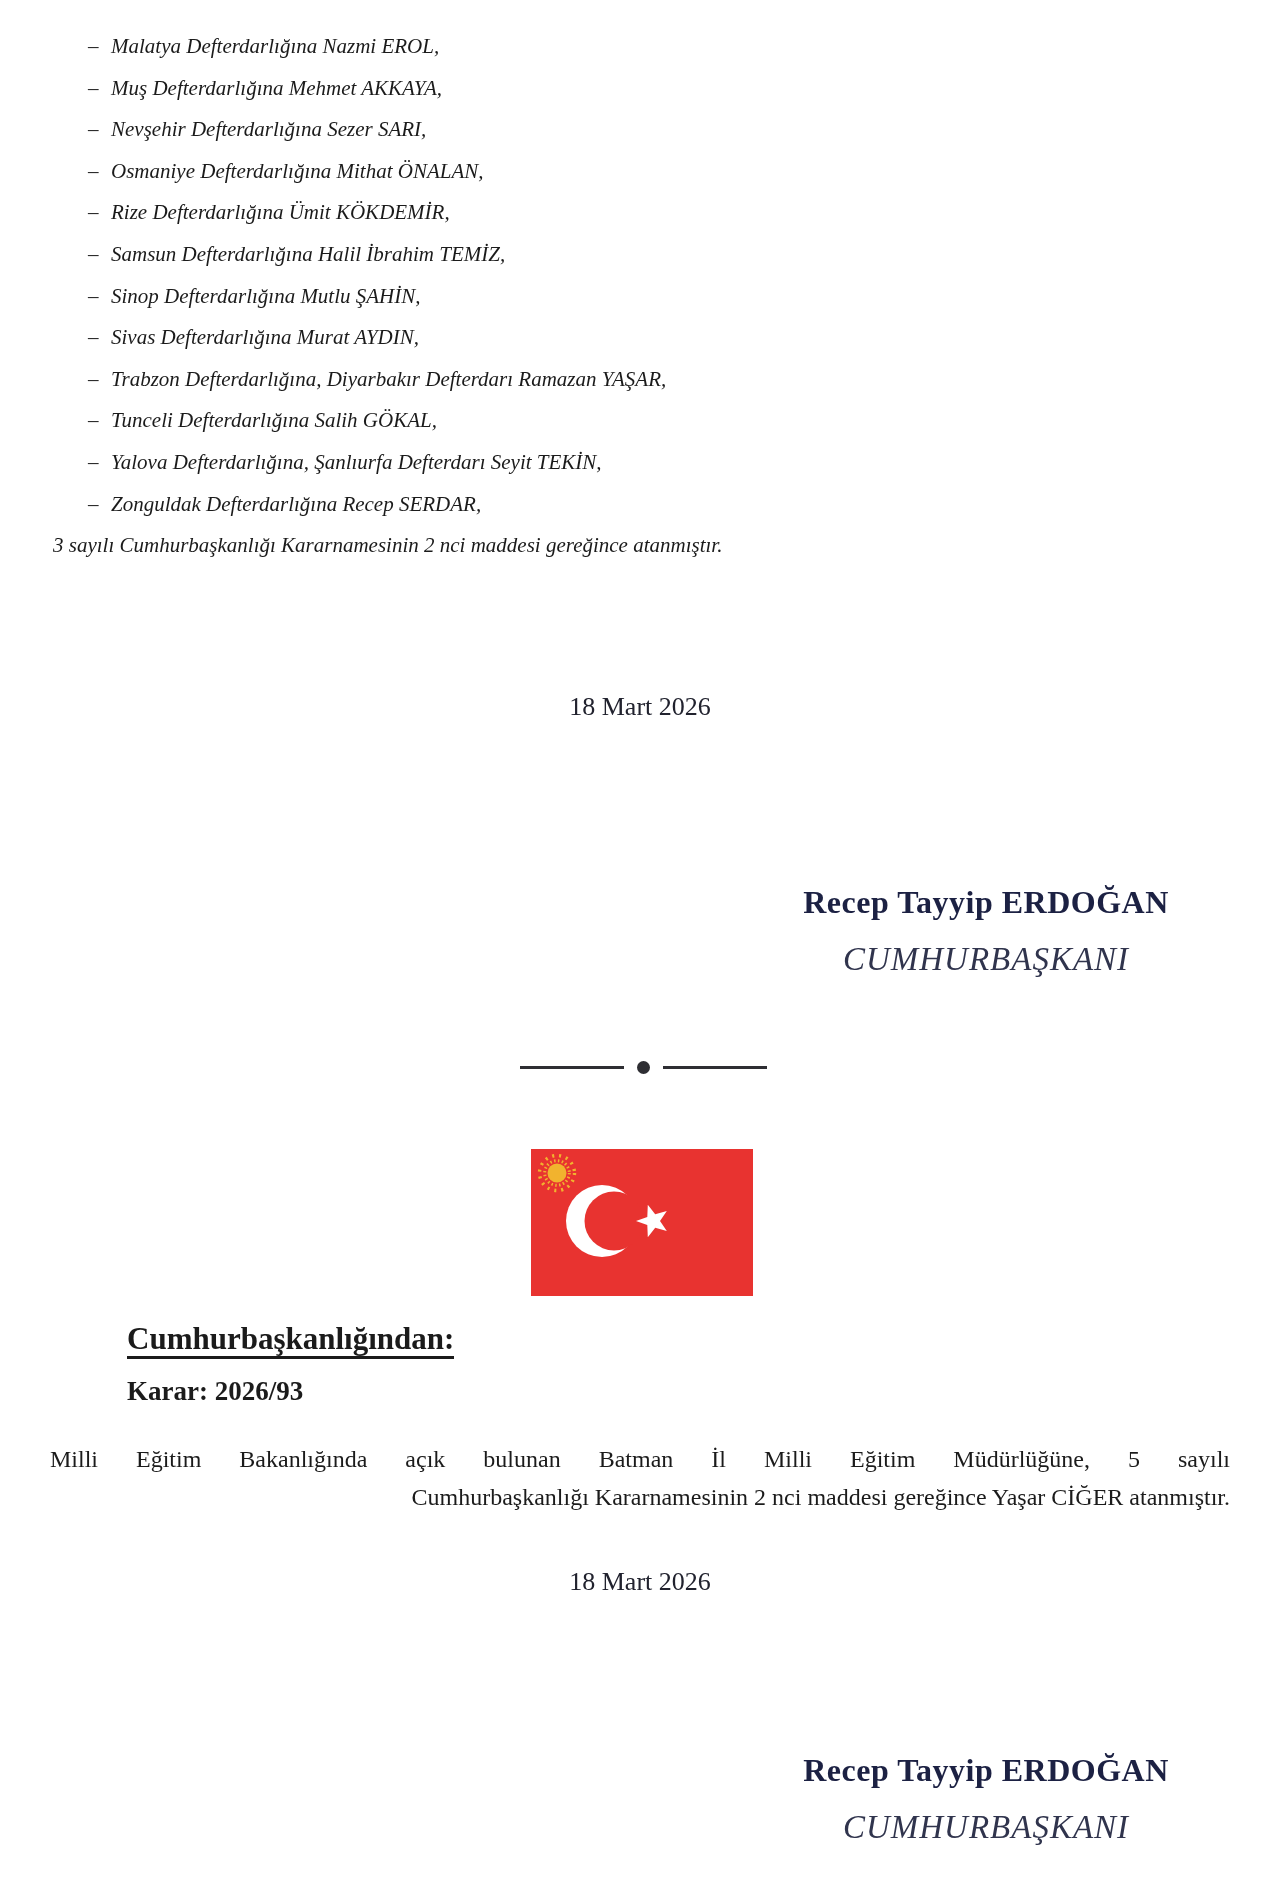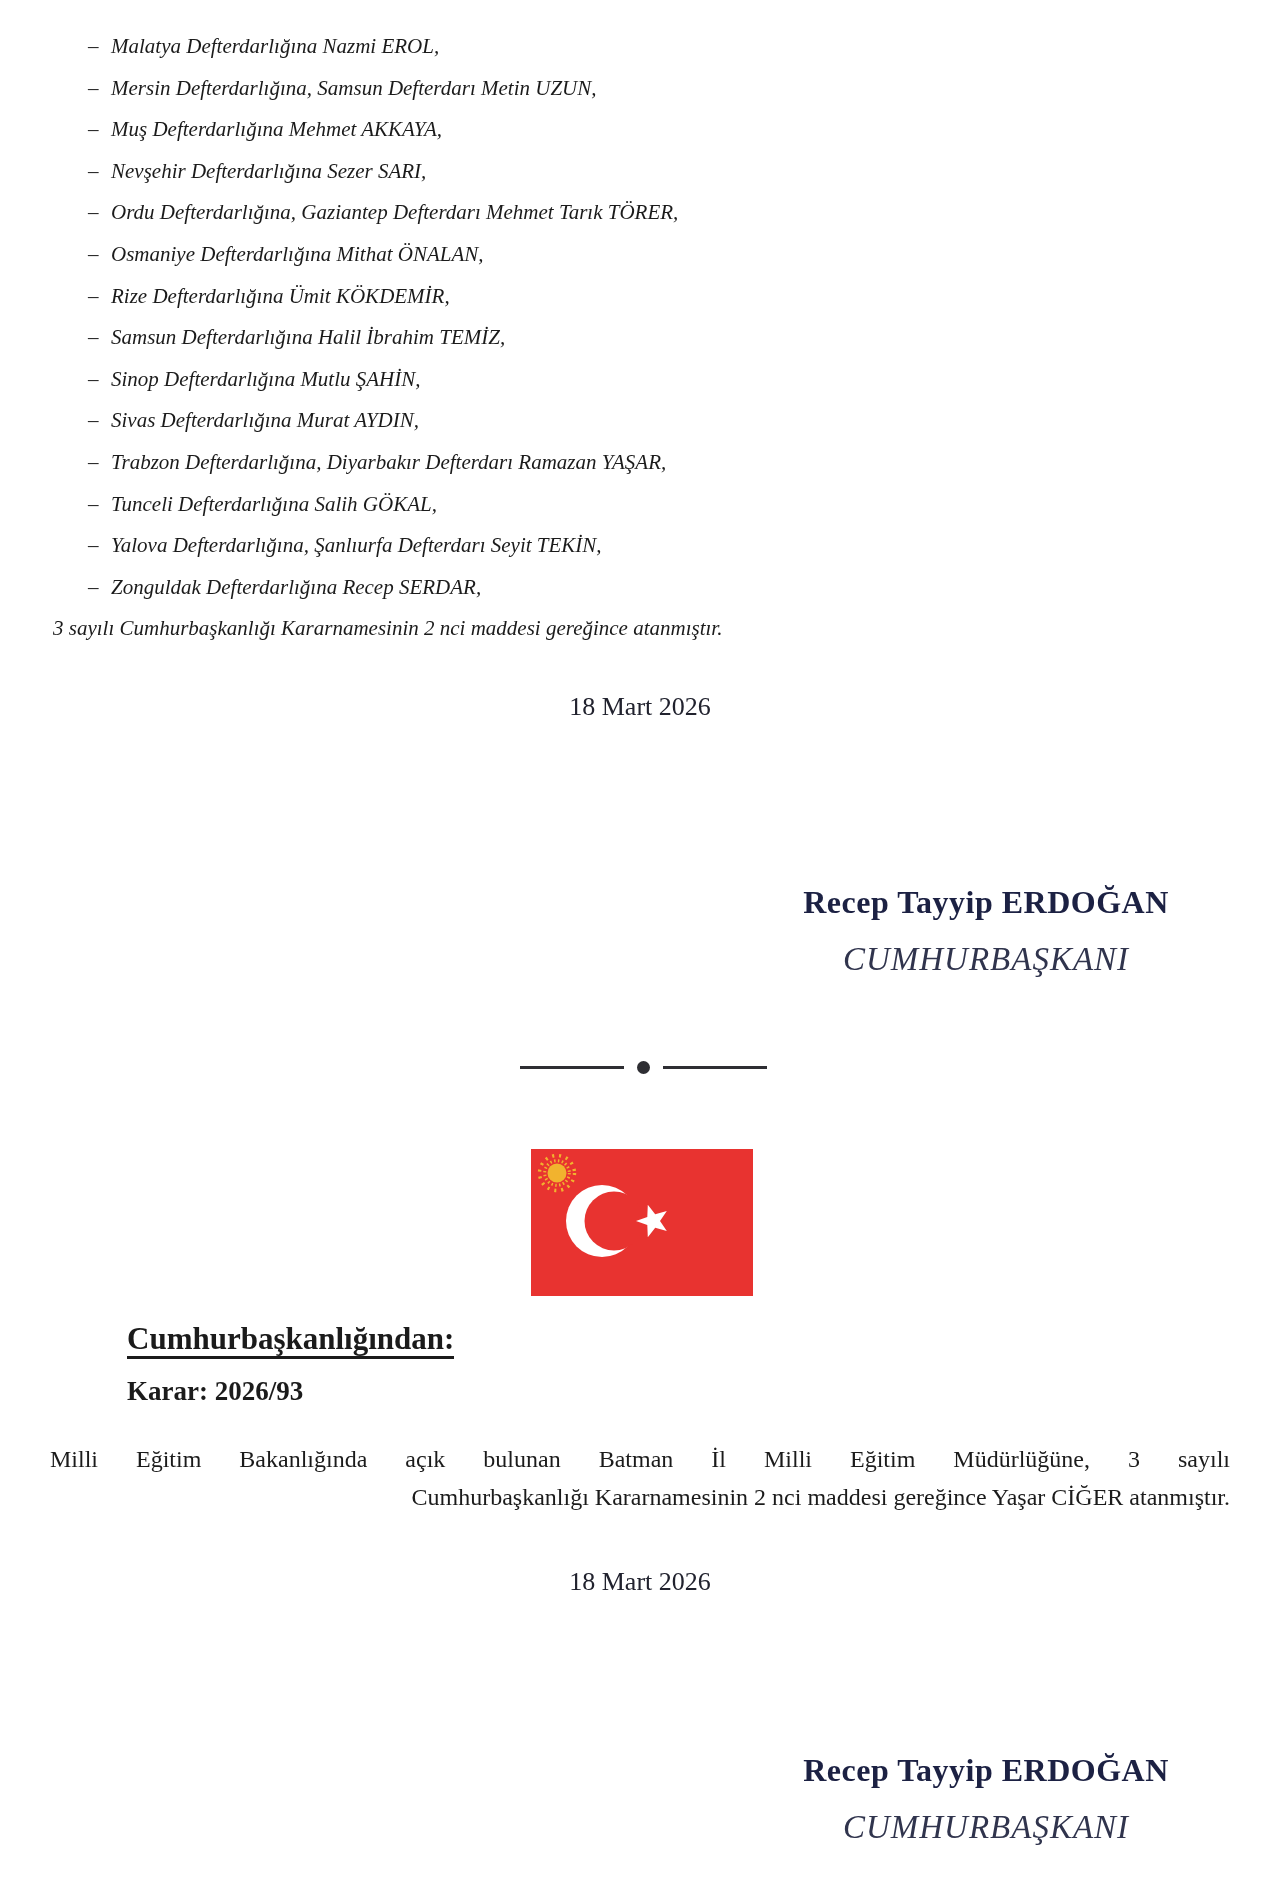--- a/index.html
+++ b/index.html
@@ -115,30 +115,24 @@
 </head>
 <body>
 
 <div class="page">
 
   <div class="list-block">
     <div class="appt-line">
         <span class="dash">–</span><span>Malatya Defterdarlığına Nazmi EROL,</span>
       </div>
       <div class="appt-line">
-        <span class="dash">–</span><span>Mersin Defterdarlığına, Samsun Defterdarı Metin UZUN,</span>
-      </div>
-      <div class="appt-line">
         <span class="dash">–</span><span>Muş Defterdarlığına Mehmet AKKAYA,</span>
       </div>
       <div class="appt-line">
         <span class="dash">–</span><span>Nevşehir Defterdarlığına Sezer SARI,</span>
-      </div>
-      <div class="appt-line">
-        <span class="dash">–</span><span>Ordu Defterdarlığına, Gaziantep Defterdarı Mehmet Tarık TÖRER,</span>
       </div>
       <div class="appt-line">
         <span class="dash">–</span><span>Osmaniye Defterdarlığına Mithat ÖNALAN,</span>
       </div>
       <div class="appt-line">
         <span class="dash">–</span><span>Rize Defterdarlığına Ümit KÖKDEMİR,</span>
       </div>
       <div class="appt-line">
         <span class="dash">–</span><span>Samsun Defterdarlığına Halil İbrahim TEMİZ,</span>
       </div>
@@ -193,21 +187,21 @@
 
       <polygon fill="var(--flag-white)" points="105.0,72.0 116.3,67.9 116.8,55.8 124.2,65.3 135.8,62.0 129.0,72.0 135.8,82.0 124.2,78.7 116.8,88.2 116.3,76.1"></polygon>
     </svg>
   </div>
 
   <div class="heading">Cumhurbaşkanlığından:</div>
 
   <div class="decision-no">Karar: 2026/93</div>
 
   <div class="body-par">
-    <div class="par-line-justified">Milli Eğitim Bakanlığında açık bulunan Batman İl Milli Eğitim Müdürlüğüne, 3 sayılı</div>
+    <div class="par-line-justified">Milli Eğitim Bakanlığında açık bulunan Batman İl Milli Eğitim Müdürlüğüne, 5 sayılı</div>
     <div class="par-line-normal">Cumhurbaşkanlığı Kararnamesinin 2 nci maddesi gereğince Yaşar CİĞER atanmıştır.</div>
   </div>
 
   <div class="date-line date-2">18 Mart 2026</div>
 
   <div class="signature signature-2">
     <div class="sig-name">Recep Tayyip ERDOĞAN</div>
     <div class="sig-title">CUMHURBAŞKANI</div>
   </div>
 

